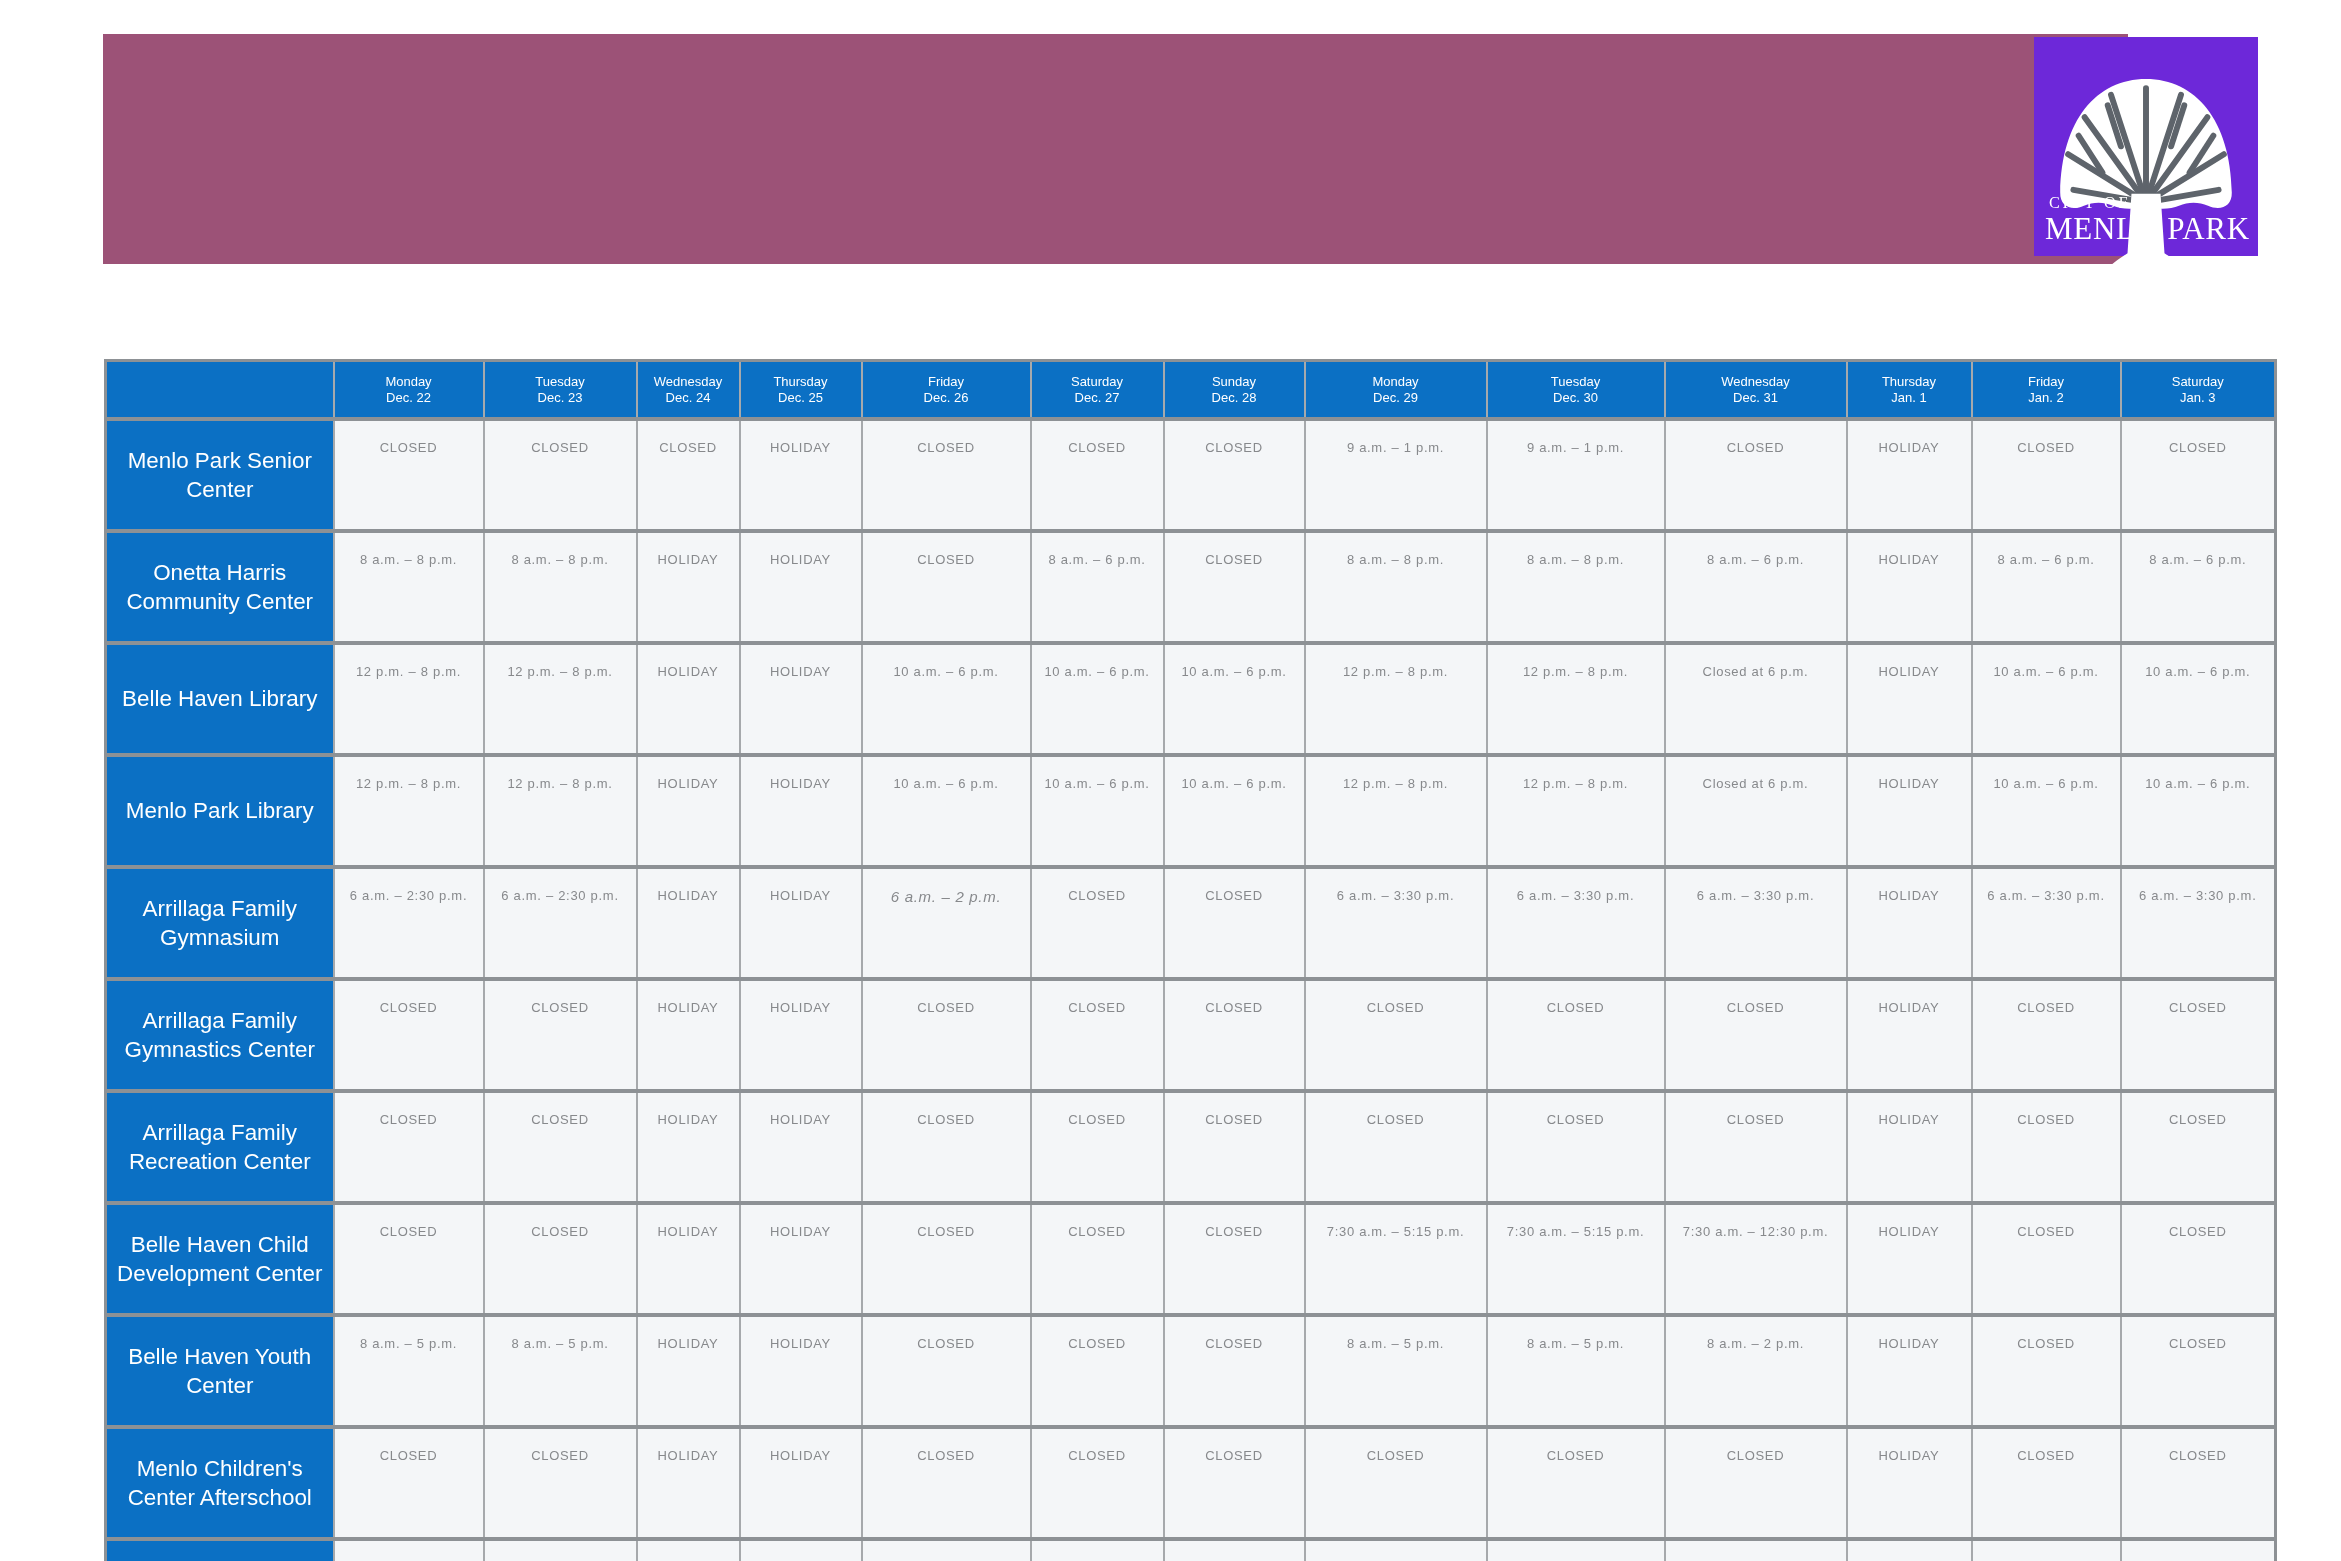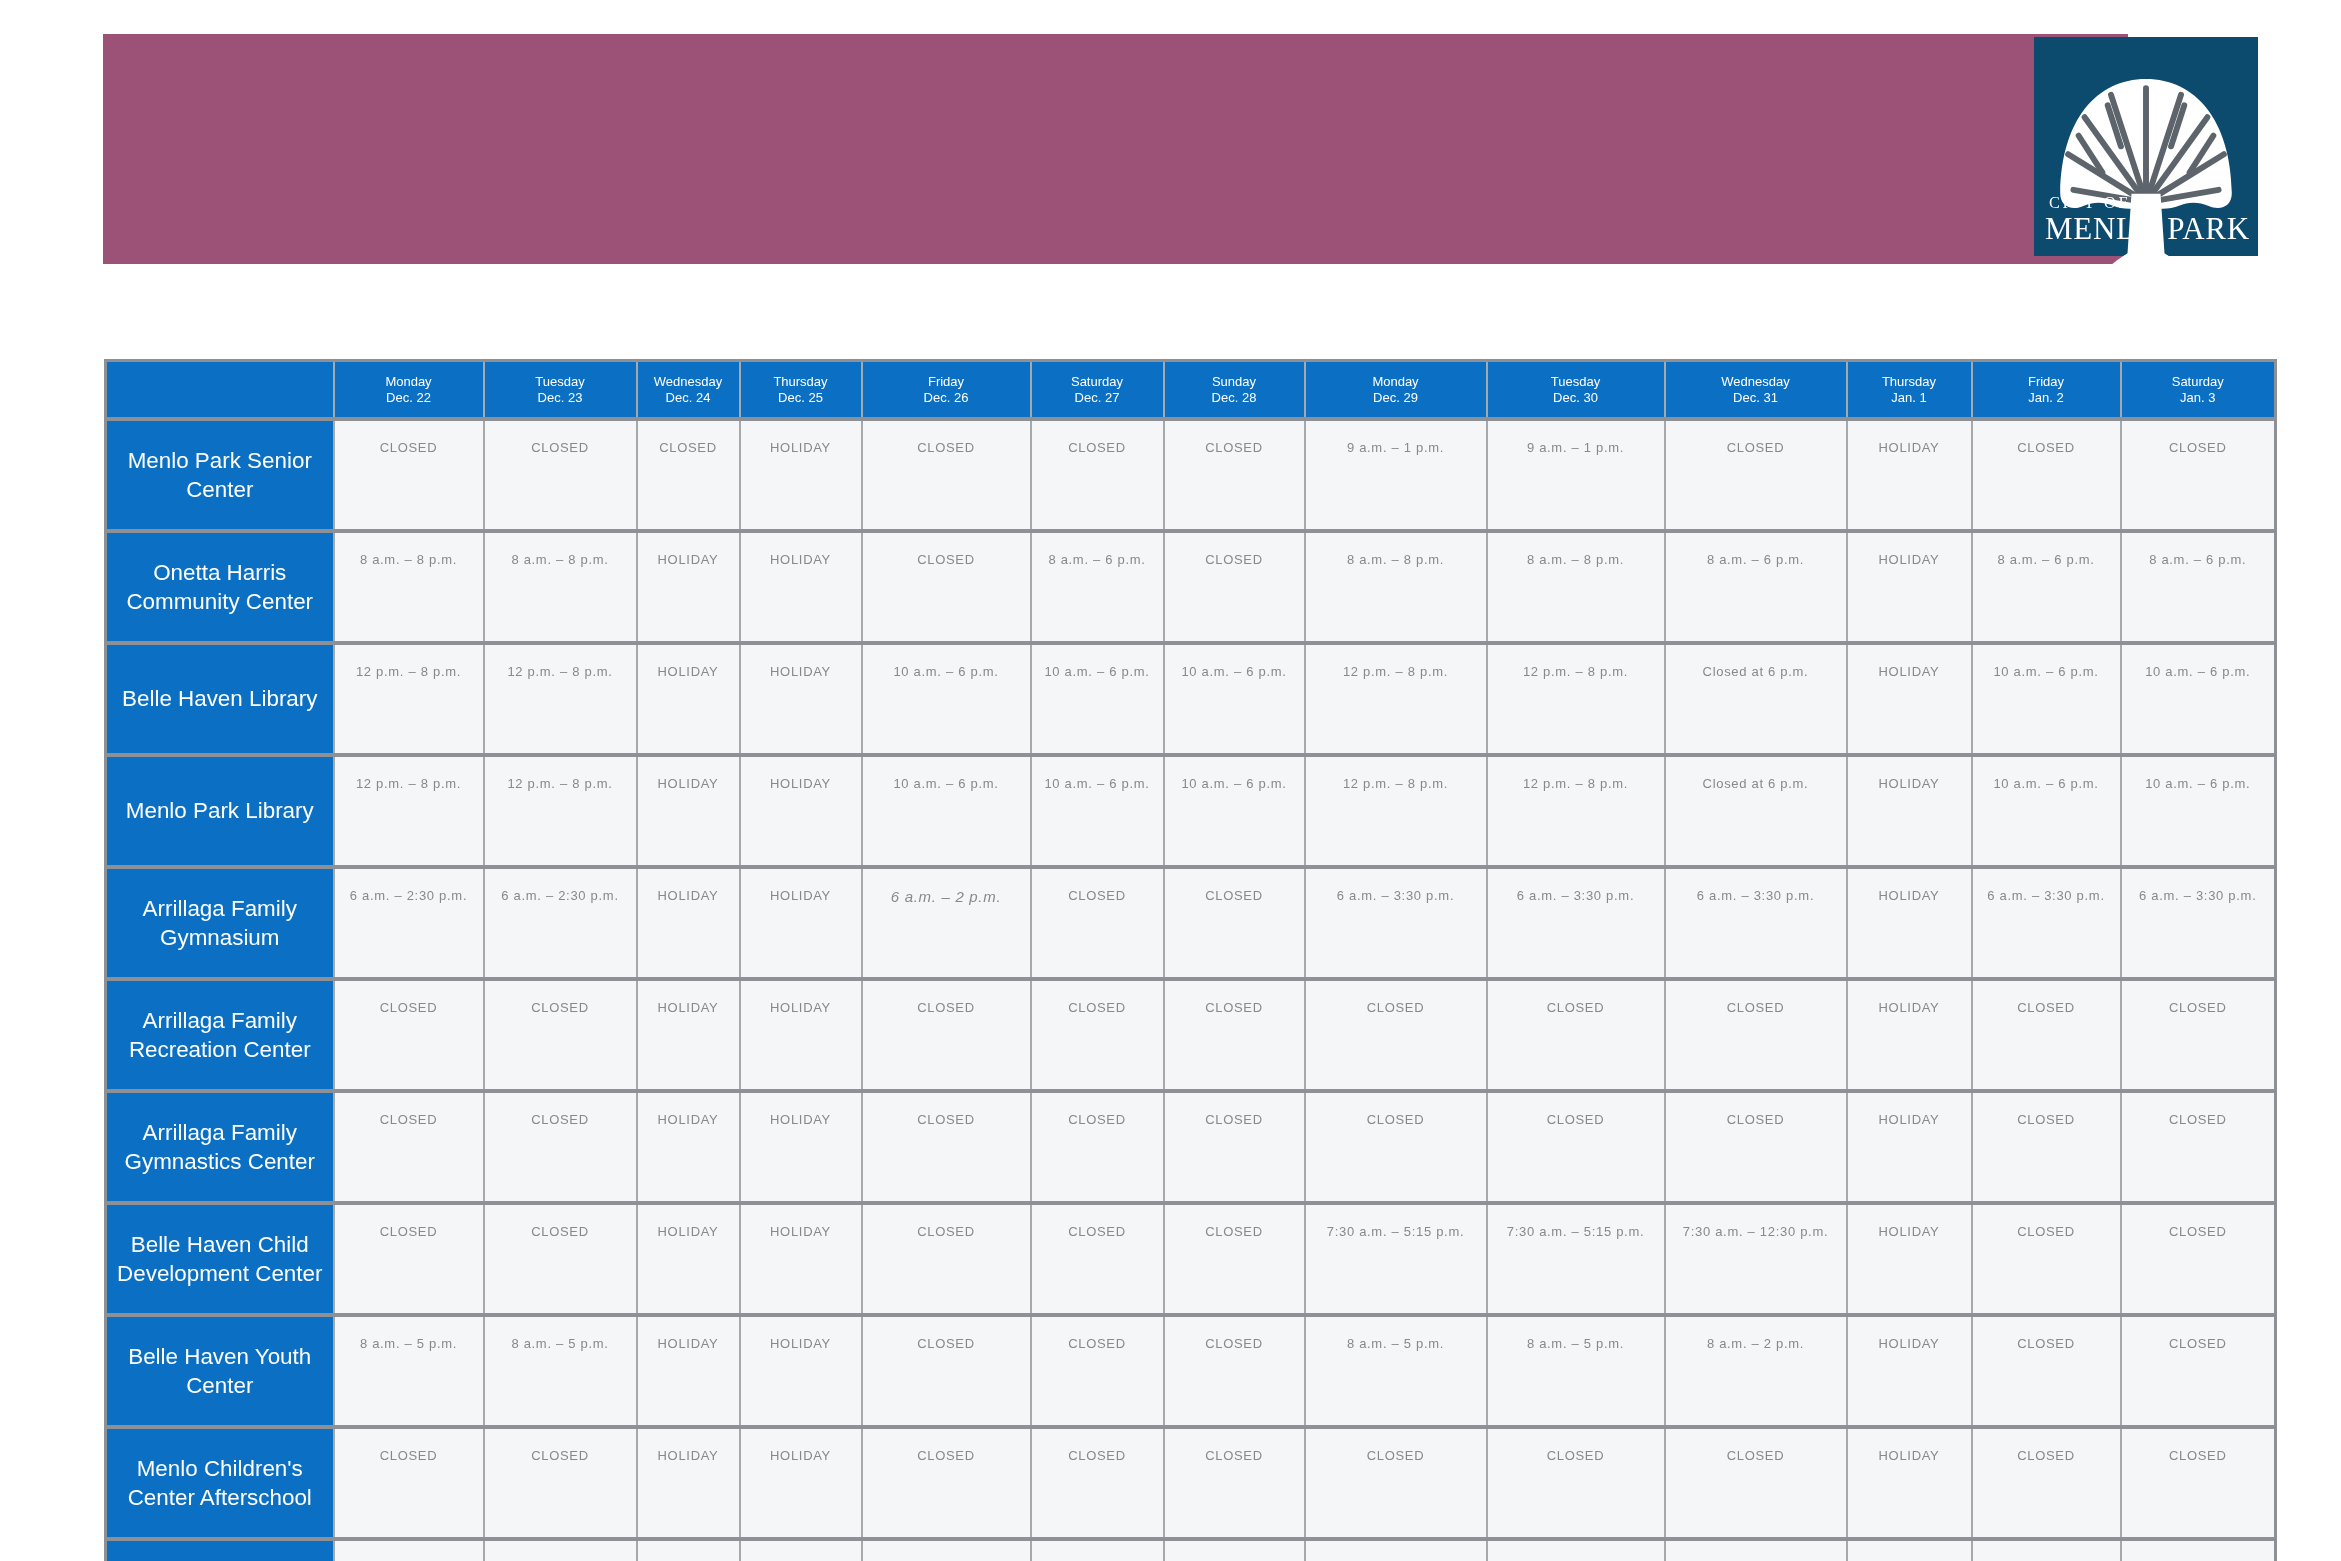--- a/index.html
+++ b/index.html
@@ -11,21 +11,21 @@
   
   .band { position:absolute; left:103px; top:34px; width:2025px; height:230px; background:#9c5277; }
   .band-title {
     position:absolute; left:121px; top:35px; margin:0;
     color:#ffffff; font-size:69px; font-weight:bold; letter-spacing:1.4px; white-space:nowrap;
   }
   .band-sub { position:absolute; top:164px; color:#ffffff; font-size:37px; font-weight:bold; letter-spacing:0.7px; white-space:nowrap; }
   .band-sub.left  { left:121px; }
   .band-sub.right { left:771px; }
   
-  .logo { position:absolute; left:2034px; top:37px; width:224px; height:219px; background:#0c4a6e; }
+  .logo { position:absolute; left:2034px; top:37px; width:224px; height:219px; background:#6d28d9; }
   .logo svg { position:absolute; left:50%; top:30px; transform:translateX(-50%); }
   .logo-cityof {
     position:absolute; left:15px; bottom:43px; color:#fff;
     font-family:"Liberation Serif", serif; font-size:16.3px; letter-spacing:2.7px;
   }
   .logo-name {
     position:absolute; left:11px; bottom:9.5px; color:#fff;
     font-family:"Liberation Serif", serif; font-size:31px; letter-spacing:0.7px; white-space:nowrap;
   }
   
@@ -237,37 +237,37 @@
         <td style="font-size: 13px;">CLOSED</td>
         <td style="font-size: 13px;">CLOSED</td>
         <td style="font-size: 13px;">6 a.m. – 3:30 p.m.</td>
         <td style="font-size: 13px;">6 a.m. – 3:30 p.m.</td>
         <td style="font-size: 13px;">6 a.m. – 3:30 p.m.</td>
         <td style="font-size: 13px;">HOLIDAY</td>
         <td style="font-size: 13px;">6 a.m. – 3:30 p.m.</td>
         <td style="font-size: 13px;">6 a.m. – 3:30 p.m.</td>
       </tr>
       <tr>
+        <th>Arrillaga Family Gymnastics Center</th>
+        <td style="font-size: 13px;">CLOSED</td>
+        <td style="font-size: 13px;">CLOSED</td>
+        <td style="font-size: 13px;">HOLIDAY</td>
+        <td style="font-size: 13px;">HOLIDAY</td>
+        <td style="font-size: 13px;">CLOSED</td>
+        <td style="font-size: 13px;">CLOSED</td>
+        <td style="font-size: 13px;">CLOSED</td>
+        <td style="font-size: 13px;">CLOSED</td>
+        <td style="font-size: 13px;">CLOSED</td>
+        <td style="font-size: 13px;">CLOSED</td>
+        <td style="font-size: 13px;">HOLIDAY</td>
+        <td style="font-size: 13px;">CLOSED</td>
+        <td style="font-size: 13px;">CLOSED</td>
+      </tr>
+      <tr>
         <th>Arrillaga Family Recreation Center</th>
-        <td style="font-size: 13px;">CLOSED</td>
-        <td style="font-size: 13px;">CLOSED</td>
-        <td style="font-size: 13px;">HOLIDAY</td>
-        <td style="font-size: 13px;">HOLIDAY</td>
-        <td style="font-size: 13px;">CLOSED</td>
-        <td style="font-size: 13px;">CLOSED</td>
-        <td style="font-size: 13px;">CLOSED</td>
-        <td style="font-size: 13px;">CLOSED</td>
-        <td style="font-size: 13px;">CLOSED</td>
-        <td style="font-size: 13px;">CLOSED</td>
-        <td style="font-size: 13px;">HOLIDAY</td>
-        <td style="font-size: 13px;">CLOSED</td>
-        <td style="font-size: 13px;">CLOSED</td>
-      </tr>
-      <tr>
-        <th>Arrillaga Family Gymnastics Center</th>
         <td style="font-size: 13px;">CLOSED</td>
         <td style="font-size: 13px;">CLOSED</td>
         <td style="font-size: 13px;">HOLIDAY</td>
         <td style="font-size: 13px;">HOLIDAY</td>
         <td style="font-size: 13px;">CLOSED</td>
         <td style="font-size: 13px;">CLOSED</td>
         <td style="font-size: 13px;">CLOSED</td>
         <td style="font-size: 13px;">CLOSED</td>
         <td style="font-size: 13px;">CLOSED</td>
         <td style="font-size: 13px;">CLOSED</td>

